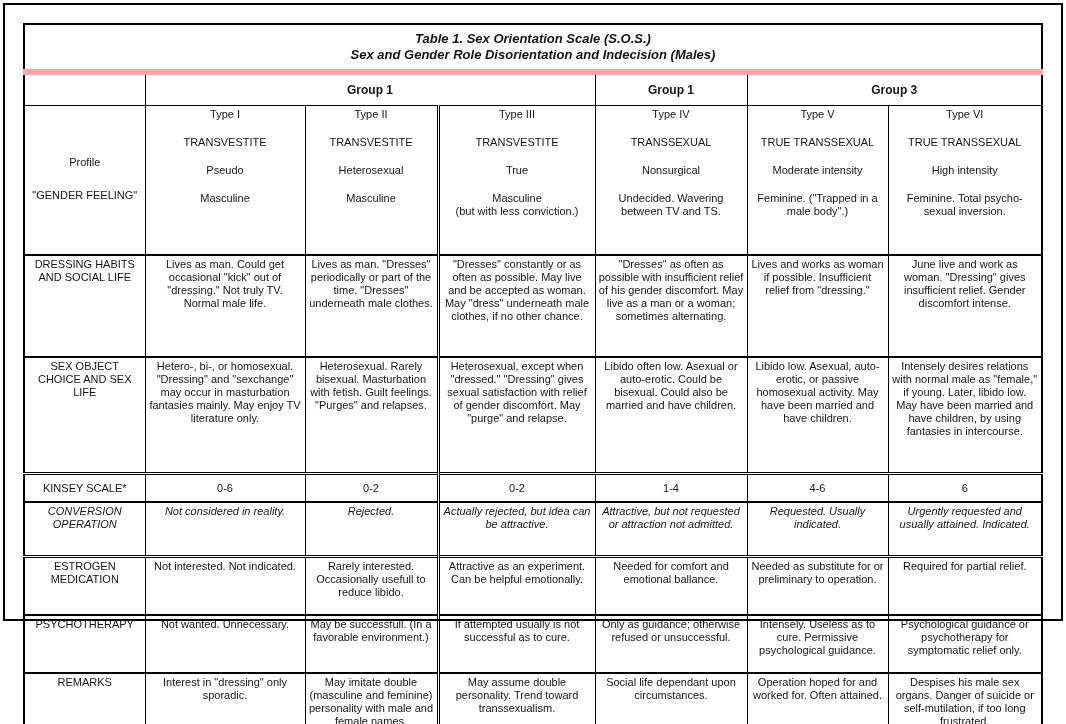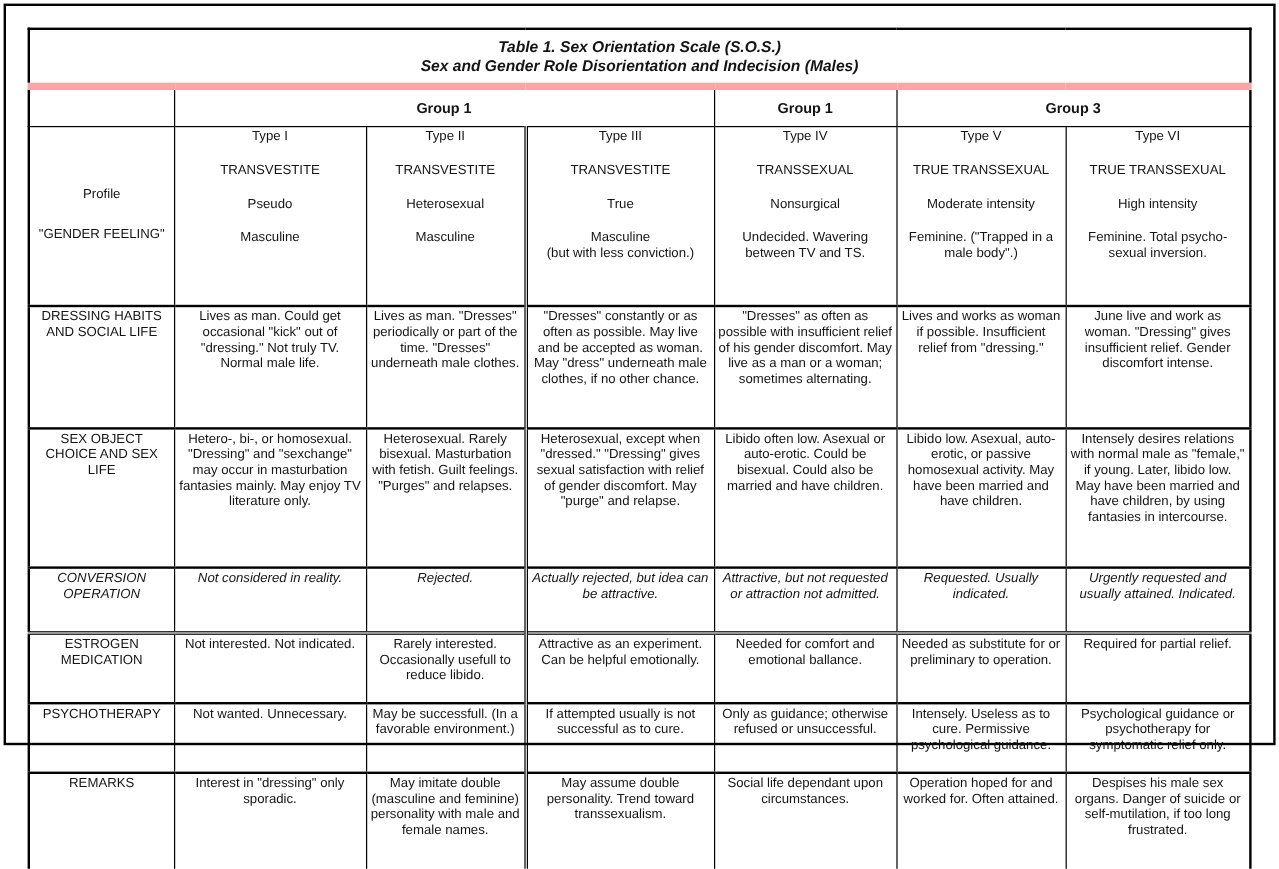--- a/index.html
+++ b/index.html
@@ -121,20 +121,29 @@
   <tr class="r-sexobject bt2">
     <td>SEX OBJECT CHOICE AND SEX LIFE</td>
     <td>Hetero-, bi-, or homosexual. "Dressing" and "sexchange" may occur in masturbation fantasies mainly. May enjoy TV literature only.</td>
     <td>Heterosexual. Rarely bisexual. Masturbation with fetish. Guilt feelings. "Purges" and relapses.</td>
     <td class="dbl">Heterosexual, except when "dressed." "Dressing" gives sexual satisfaction with relief of gender discomfort. May "purge" and relapse.</td>
     <td>Libido often low. Asexual or auto-erotic. Could be bisexual. Could also be married and have children.</td>
     <td>Libido low. Asexual, auto-erotic, or passive homosexual activity. May have been married and have children.</td>
     <td>Intensely desires relations with normal male as "female," if young. Later, libido low. May have been married and have children, by using fantasies in intercourse.</td>
   </tr>
 
+  <tr class="r-kinsey btd">
+    <td>KINSEY SCALE*</td>
+    <td>0-6</td>
+    <td>0-2</td>
+    <td class="dbl">0-2</td>
+    <td>1-4</td>
+    <td>4-6</td>
+    <td>6</td>
+  </tr>
 
   <tr class="r-conversion bt2">
     <td>CONVERSION OPERATION</td>
     <td>Not considered in reality.</td>
     <td>Rejected.</td>
     <td class="dbl">Actually rejected, but idea can be attractive.</td>
     <td>Attractive, but not requested or attraction not admitted.</td>
     <td>Requested. Usually indicated.</td>
     <td>Urgently requested and usually attained. Indicated.</td>
   </tr>

